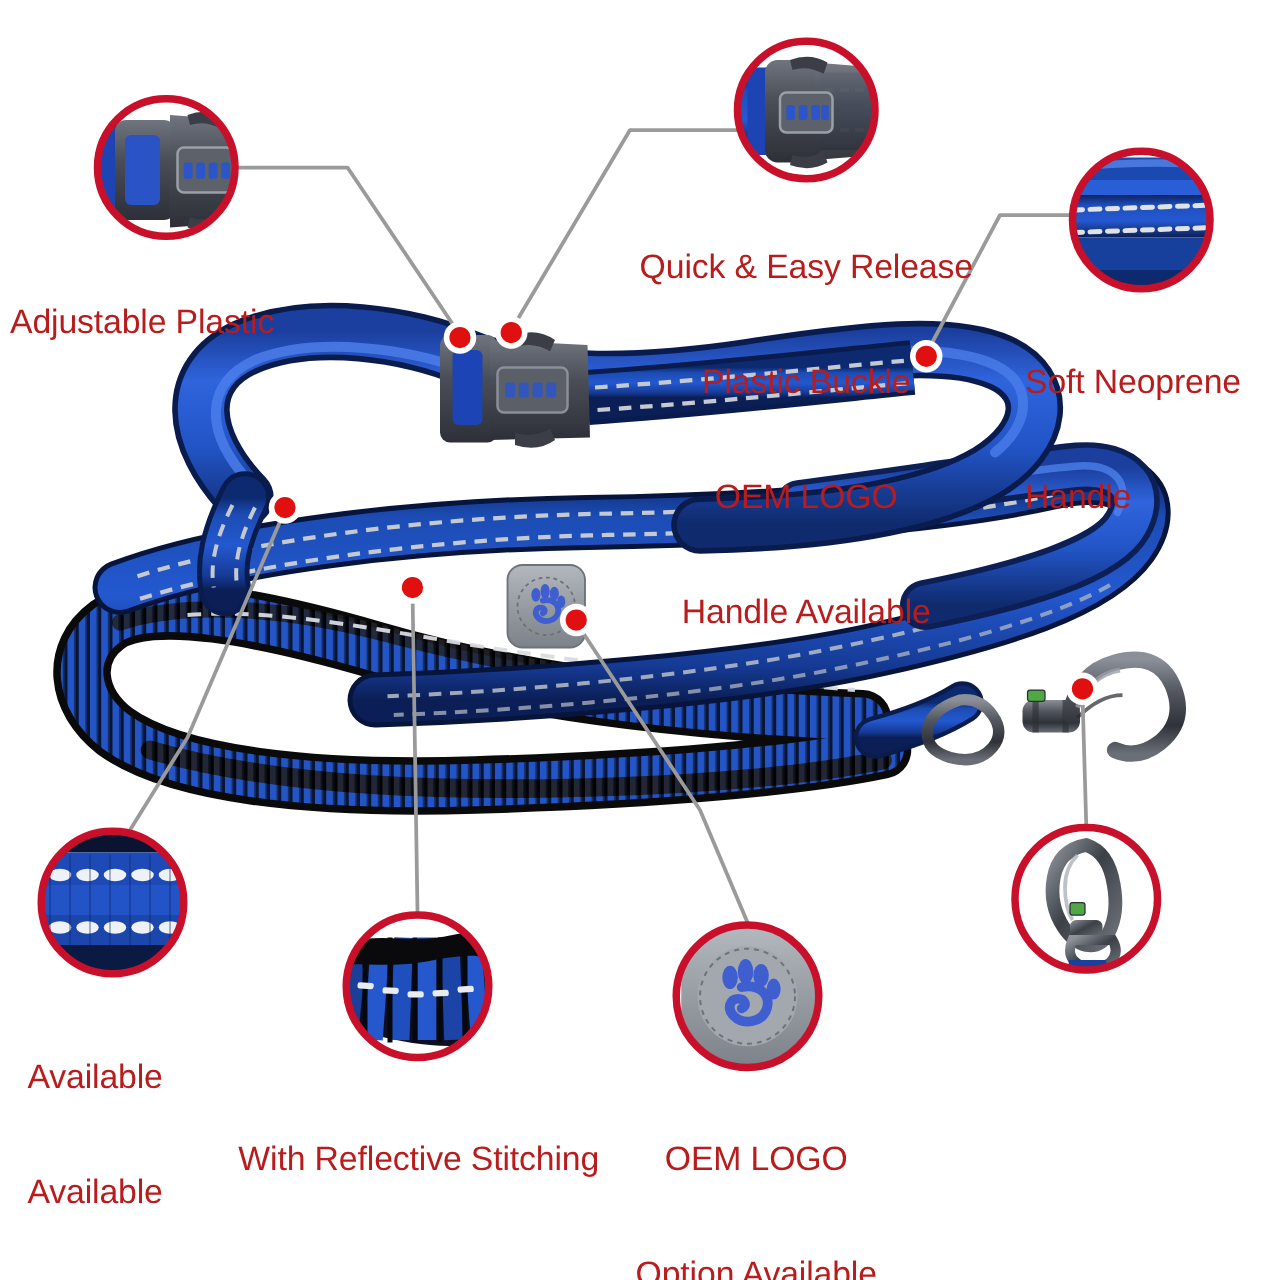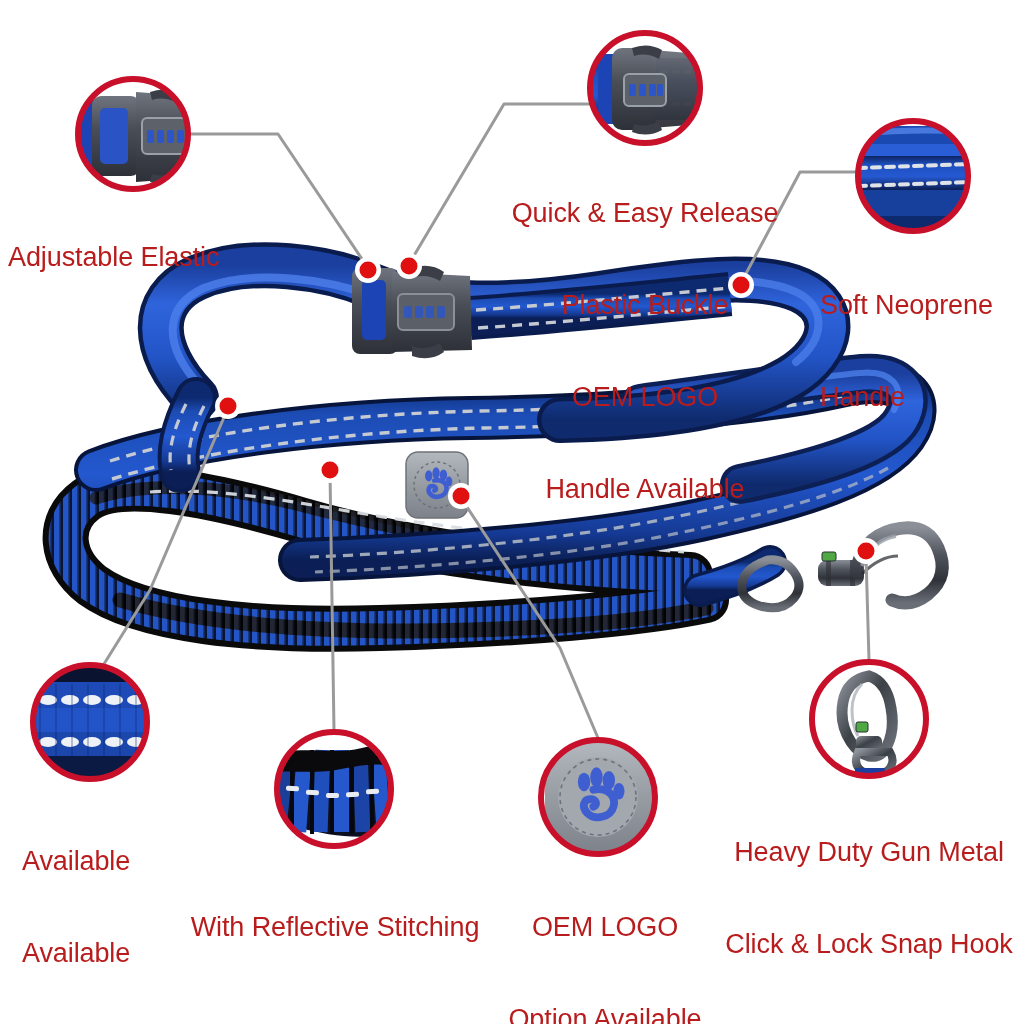--- a/index.html
+++ b/index.html
@@ -426,21 +426,21 @@
           <circle cx="461" cy="496" r="8.5" fill="#e01010"></circle>
       </g>
       <g>
         <circle cx="866" cy="551" r="13" fill="#ffffff"></circle>
           <circle cx="866" cy="551" r="8.5" fill="#e01010"></circle>
       </g>
     </g>
   </svg>
 
   <div class="label l-adjustable">
-    <div>Adjustable Elastic</div>
+    <div>Adjustable Plastic</div>
   </div>
 
   <div class="label l-buckle">
     <div>Quick &amp; Easy Release</div>
     <div>Plastic Buckle</div>
     <div>OEM LOGO</div>
     <div>Handle Available</div>
   </div>
 
   <div class="label l-neoprene">
@@ -455,18 +455,14 @@
 
   <div class="label l-bungee">
     <div>With Reflective Stitching</div>
   </div>
 
   <div class="label l-oemlogo">
     <div>OEM LOGO</div>
     <div>Option Available</div>
   </div>
 
-  <div class="label l-snaphook">
-    <div>Heavy Duty Gun Metal</div>
-    <div>Click &amp; Lock Snap Hook</div>
-  </div>
 
 </div>
 
 </body></html>

